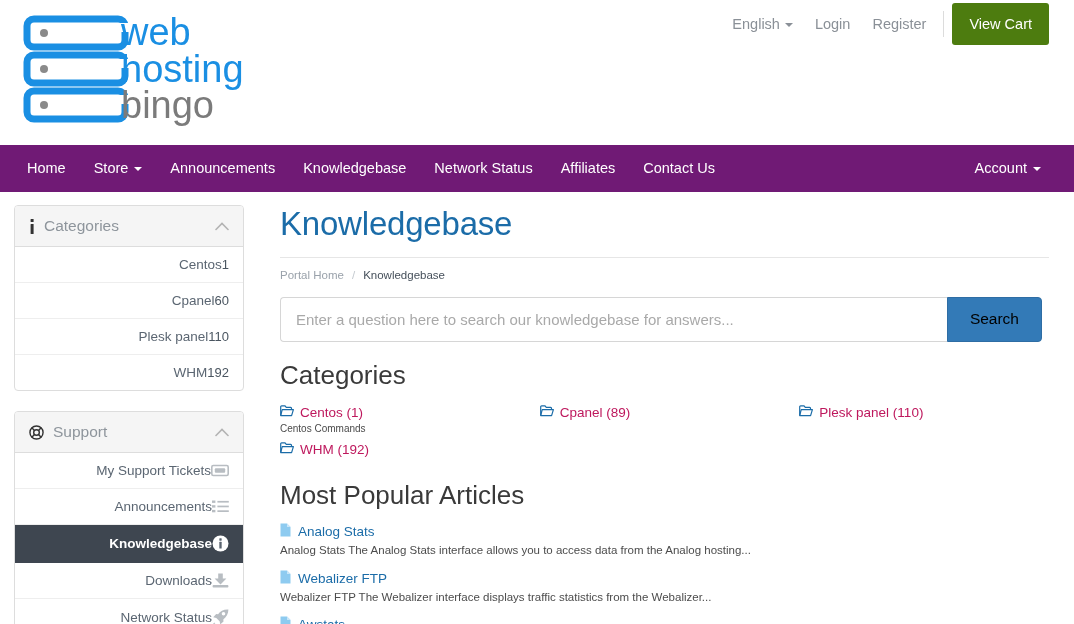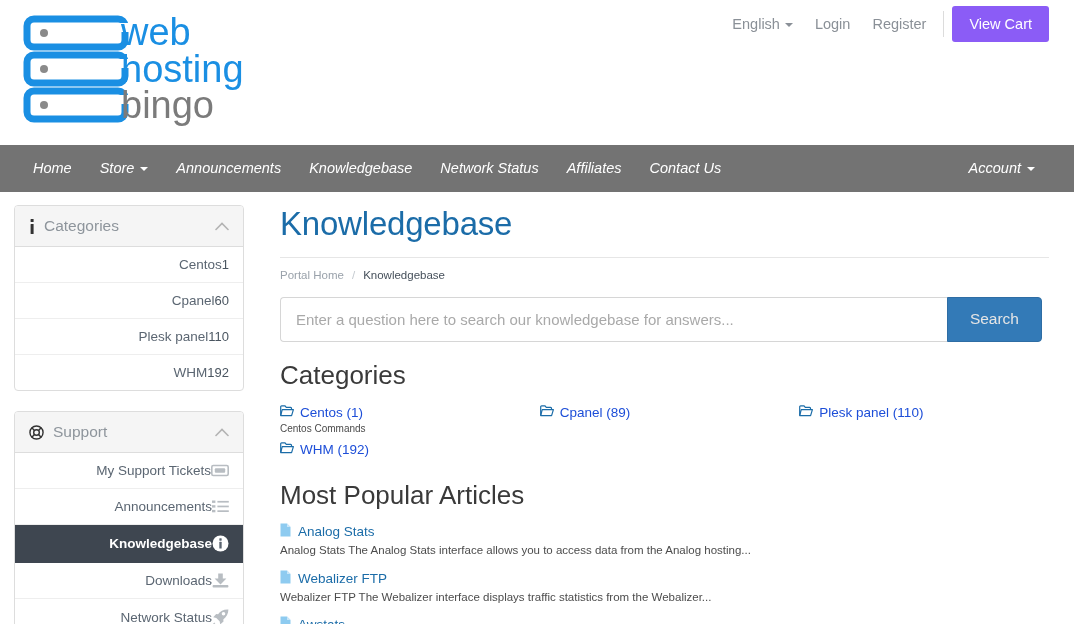--- a/index.html
+++ b/index.html
@@ -49,42 +49,41 @@
     margin-left: 5px;
     vertical-align: middle;
   }
   .top-divider {
     width: 1px;
     height: 26px;
     background: #dcdcdc;
     margin: 0 8px 0 6px;
   }
   .view-cart-btn {
-    background: #8b5cf6;
+    background: #4d7c0f;
     color: #fff;
     font-size: 14.5px;
     border: none;
     border-radius: 3px;
     padding: 0 17px;
-    height: 36px;
+    height: 42px;
     line-height: 32px;
     cursor: pointer;
     font-family: "Liberation Sans", sans-serif;
     white-space: nowrap;
   }
 
   
   .navbar {
     height: 47px;
-    background: #737373;
-    display: flex;
-    align-items: center;
-    padding: 0 25px;
+    background: #701a75;
+    display: flex;
+    align-items: center;
+    padding: 0 19px;
     position: relative;
-    font-style: italic;
   }
   .nav-item {
     color: #ffffff;
     font-size: 14.5px;
     text-decoration: none;
     padding: 0 14px;
     line-height: 47px;
     white-space: nowrap;
   }
   .nav-item:first-child { padding-left: 8px; }
@@ -221,21 +220,21 @@
     font-size: 15px;
     color: #555;
     font-family: "Liberation Sans", sans-serif;
     outline: none;
     font-weight: 300;
   }
   .search-input::placeholder { color: #a9a9a9; }
   .search-btn {
     background: #337ab7;
     border: 1px solid #2e6da4;
-    color: #e5e5e5;
+    color: #000000;
     font-size: 15.5px;
     padding: 0 22px;
     height: 45px;
     border-radius: 0 4px 4px 0;
     cursor: pointer;
     font-family: "Liberation Sans", sans-serif;
   }
 
   .section-title {
     font-size: 26px;
@@ -246,21 +245,21 @@
   }
 
   .cat-grid {
     display: grid;
     grid-template-columns: repeat(3, 1fr);
     gap: 0px 10px;
     margin-bottom: 16px;
   }
   .cat-cell { margin-bottom: 6px; }
   .cat-link {
-    color: #1d4ed8;
+    color: #be185d;
     font-size: 13.5px;
     text-decoration: none;
     display: inline-flex;
     gap: 6px;
   }
   .cat-desc {
     font-size: 10px;
     color: #4a4a4a;
     margin-top: 2px;
   }

